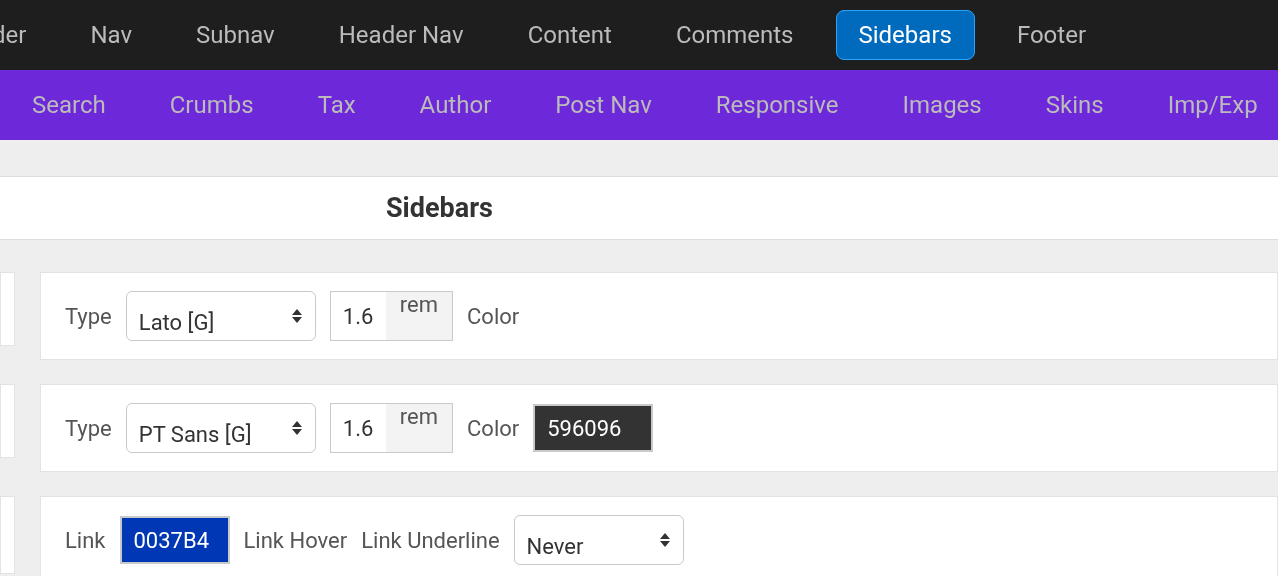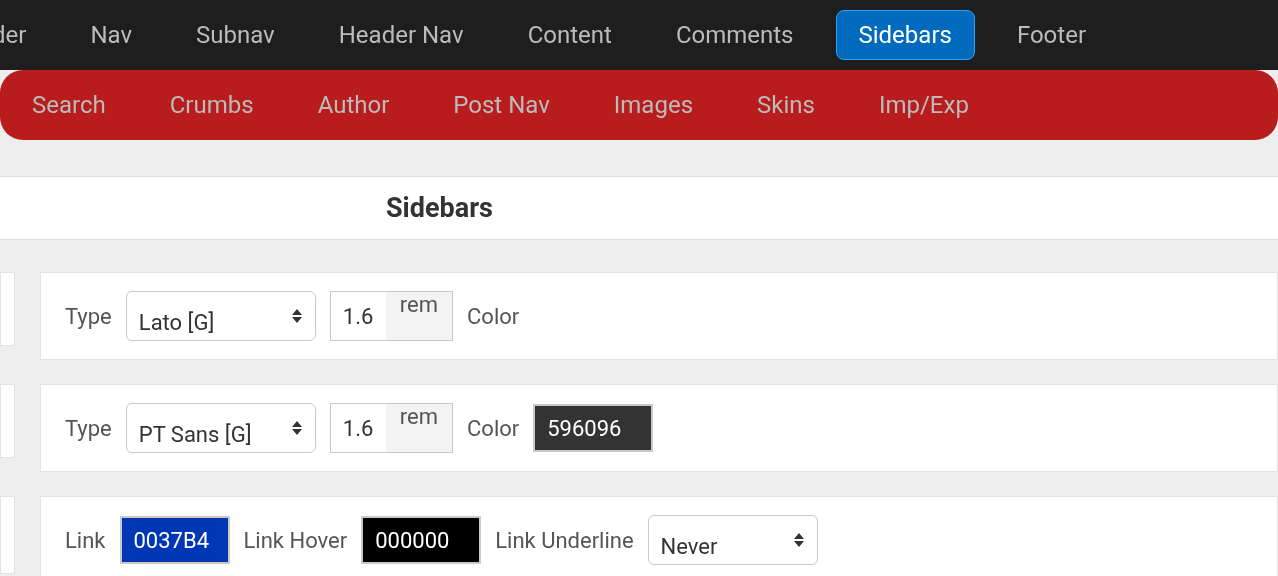--- a/index.html
+++ b/index.html
@@ -13,21 +13,21 @@
     color: #555;
   }
 
   .tabbar {
     display: flex;
     align-items: center;
     height: 70px;
     padding: 0 10px 0 0;
   }
   .tabbar.primary { background: #1e1e1e; }
-  .tabbar.secondary { background: #b91c1c; height: 70px; border-radius: 23px; }
+  .tabbar.secondary { background: #6d28d9; height: 70px; }
 
   .tabitem {
     color: #bbbbbb;
     padding: 10px 22px;
     margin: 0 10px;
     cursor: pointer;
     font-size: 24px;
     border-radius: 8px;
     white-space: nowrap;
   }
@@ -166,22 +166,24 @@
   <div class="tabitem"><span>Header Nav</span></div>
   <div class="tabitem"><span>Content</span></div>
   <div class="tabitem"><span>Comments</span></div>
   <div class="tabitem active"><span>Sidebars</span></div>
   <div class="tabitem"><span>Footer</span></div>
 </div>
 
 <div class="tabbar secondary">
   <div class="tabitem"><span>Search</span></div>
   <div class="tabitem"><span>Crumbs</span></div>
+  <div class="tabitem"><span>Tax</span></div>
   <div class="tabitem"><span>Author</span></div>
   <div class="tabitem"><span>Post Nav</span></div>
+  <div class="tabitem"><span>Responsive</span></div>
   <div class="tabitem"><span>Images</span></div>
   <div class="tabitem"><span>Skins</span></div>
   <div class="tabitem"><span>Imp/Exp</span></div>
 </div>
 
 <div class="section-header">
   <h1>Sidebars</h1>
 </div>
 
 <div class="panels">
@@ -236,23 +238,20 @@
   </div>
 
   <div class="row-wrap">
     <div class="left-stub" style="height:78px"></div>
     <div class="panel">
       <span class="lbl">Link</span>
       <div class="colorbox blue">
           <span>0037B4</span>
         </div>
       <span class="lbl">Link Hover</span>
-      <div class="colorbox black">
-          <span>000000</span>
-        </div>
       <span class="lbl">Link Underline</span>
       <div class="select med">
         <span>Never</span>
         <span class="caret">
             <span class="up"></span>
             <span class="down"></span>
           </span>
       </div>
     </div>
   </div>

